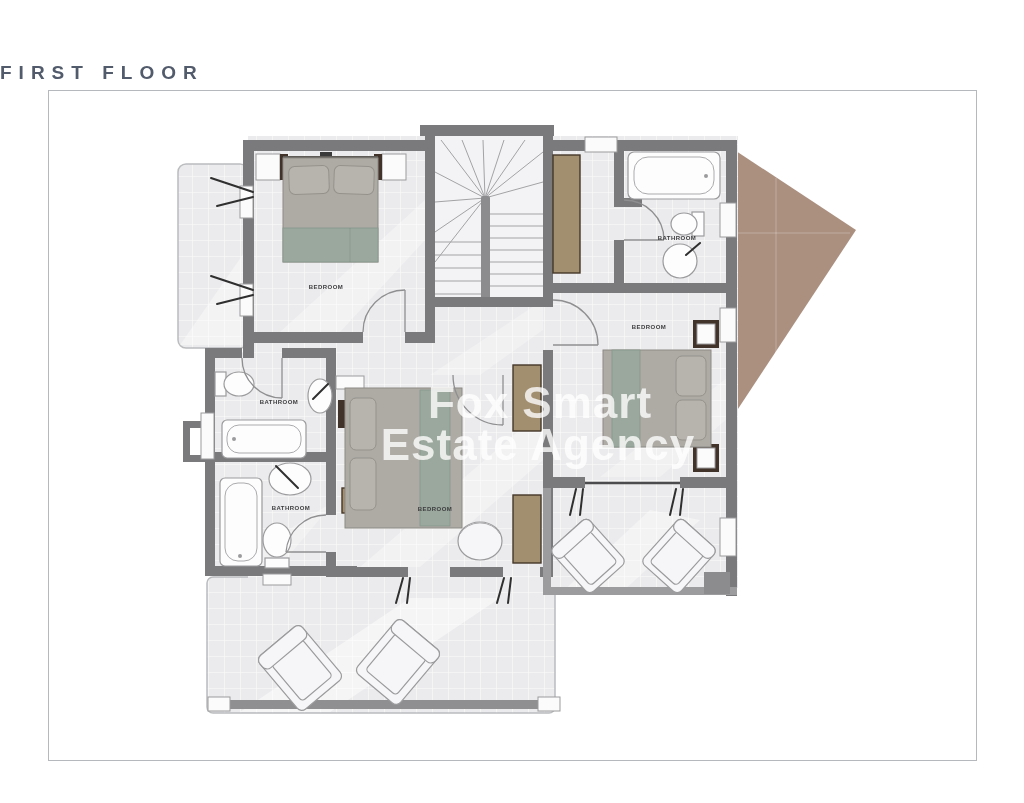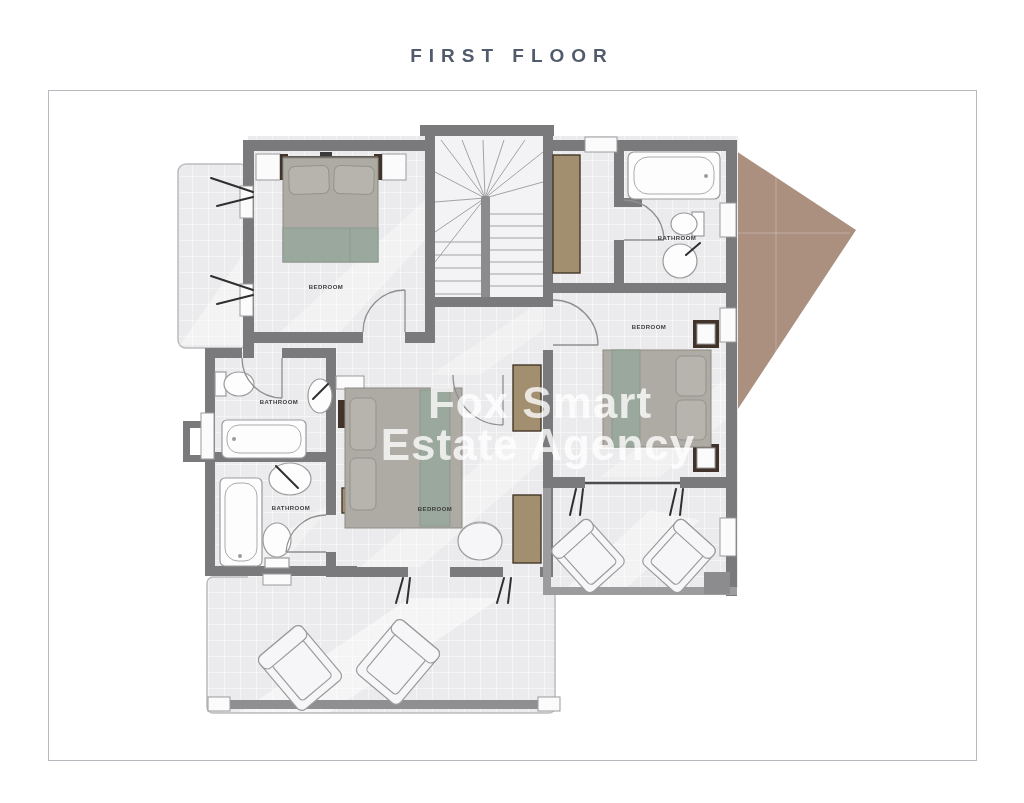--- a/index.html
+++ b/index.html
@@ -1,18 +1,18 @@
 <!DOCTYPE html>
 <html style="--roof: #ab9080; --wall: #7a7a7c; --wood: #a28f6f; --bed-accent: #9aa89d; --title-color: #515b6b;"><head>
 <meta charset="utf-8">
 <style>
   html,body{margin:0;padding:0;background:#ffffff;}
   .page{position:relative;width:1024px;height:803px;background:#fff;overflow:hidden;
         font-family:"Liberation Sans",sans-serif;}
-  .title{position:absolute;top:45px;left:0;width:100%;text-align:center;
+  .title{position:absolute;top:62px;left:0;width:100%;text-align:left;
          font-size:19px;font-weight:700;letter-spacing:7px;color:#515b6b;}
   .frame{position:absolute;left:48px;top:90px;width:929px;height:671px;
          border:1.5px solid #b5b9bd;box-sizing:border-box;}
   svg.plan{position:absolute;left:0;top:0;}
   
   .wall{fill:#7a7a7c;}
   .wall2{fill:#8c8c8e;}
   .fl{fill:url(#g);}
   .stairfl{fill:#f3f3f5;}
   .fix{fill:#fdfdfe;stroke:#9b9b9d;stroke-width:1.2;}

